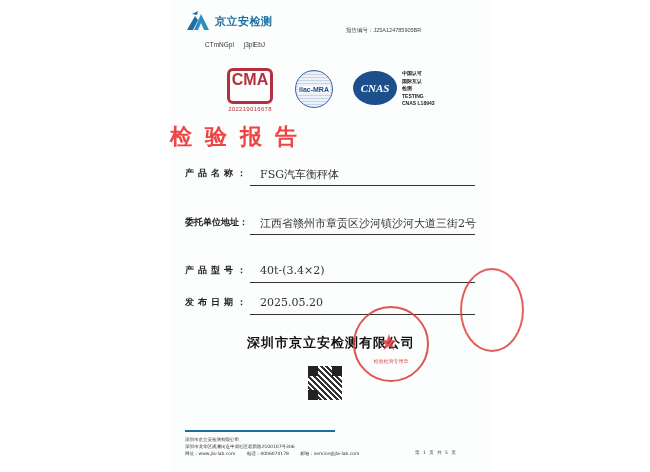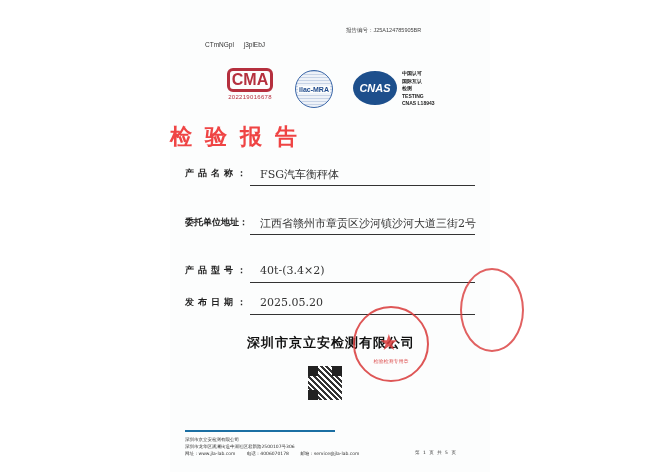--- a/index.html
+++ b/index.html
@@ -8,26 +8,26 @@
     font-family: "DejaVu Serif", serif; color: #222;
   }
   .page { position: absolute; left: 170px; top: 0; width: 320px; height: 472px; background: #fcfdfd; }
   .abs { position: absolute; }
   .logo { left: 15px; top: 10px; display: flex; align-items: center; }
   .logo-mark { width: 26px; height: 22px; }
   .logo-text { font-family: "DejaVu Sans", sans-serif; font-weight: bold; color: #1b6fa3; font-size: 11px; margin-left: 4px; letter-spacing: 0.5px; }
   .codes { left: 35px; top: 41px; font-family: "Liberation Sans", sans-serif; font-size: 6.5px; color: #333; word-spacing: 8px; }
   .report-no { left: 176px; top: 27px; font-family: "Liberation Sans", sans-serif; font-size: 5.5px; color: #444; }
   .cma { left: 54px; top: 68px; width: 52px; height: 42px; }
-  .cma-box { width: 46px; height: 24px; margin-left: 3px; border: 3px solid #b5303e; border-radius: 6px 6px 6px 6px; color: #b5303e; font-family: "Liberation Sans", sans-serif; font-weight: bold; font-size: 16px; text-align: center; line-height: 24px; box-sizing: border-box; line-height: 18px; }
+  .cma-box { width: 46px; height: 36px; margin-left: 3px; border: 3px solid #b5303e; border-radius: 6px 6px 6px 6px; color: #b5303e; font-family: "Liberation Sans", sans-serif; font-weight: bold; font-size: 16px; text-align: center; line-height: 24px; box-sizing: border-box; line-height: 18px; }
   .cma-num { font-family: "Liberation Sans", sans-serif; font-size: 6px; color: #b5303e; text-align: center; margin-top: 2px; letter-spacing: 0.3px; }
   .ilac { left: 125px; top: 70px; width: 36px; height: 36px; border-radius: 50%; border: 1px solid #3a66a8; background: repeating-linear-gradient(0deg, #eef2f8 0 2px, #c7d3e6 2px 3px); display: flex; align-items: center; justify-content: center; }
   .ilac span { font-family: "Liberation Sans", sans-serif; font-weight: bold; font-size: 7px; color: #1f4a8c; background: #fcfdfd; padding: 0 1px; }
   .cnas { left: 183px; top: 71px; width: 44px; height: 34px; border-radius: 50%; background: #1d4f8c; display: flex; align-items: center; justify-content: center; }
-  .cnas span { font-family: Liberation Sans, sans-serif; font-weight: bold; font-style: italic; font-size: 11px; color: #fff; }
+  .cnas span { font-family: Liberation Serif, serif; font-weight: bold; font-style: italic; font-size: 11px; color: #fff; }
   .cnas-text { left: 232px; top: 70px; font-family: "Liberation Sans", sans-serif; font-size: 5px; color: #222; line-height: 7.5px; font-weight: bold; }
   .title { left: 0; width: 320px; top: 122px; font-size: 22px; font-weight: bold; letter-spacing: 13px; color: #ef4444; }
   .row { left: 15px; width: 290px; height: 20px; }
   .row .label { position: absolute; left: 0; top: 0; font-size: 9px; font-weight: bold; letter-spacing: 4px; white-space: nowrap; }
   .row .label.tight { letter-spacing: 0; }
   .row .value { position: absolute; left: 75px; top: 0; font-size: 11px; color: #333; white-space: nowrap; }
   .row .line { position: absolute; left: 65px; right: 0; top: 18px; border-top: 1px solid #333; }
   .company { left: 77px; top: 334px; font-size: 13px; font-weight: bold; letter-spacing: 1px; color: #111; }
   .stamp { left: 183px; top: 306px; width: 72px; height: 72px; border-radius: 50%; border: 2px solid #d93a3a; opacity: 0.85; }
   .stamp-star { position: absolute; left: 24px; top: 24px; font-size: 22px; color: #d93a3a; line-height: 22px; }
@@ -43,20 +43,28 @@
   .footer-bar { left: 15px; top: 430px; width: 150px; height: 2px; background: #1b6fa3; }
   .footer { left: 15px; top: 436px; font-family: "DejaVu Sans", sans-serif; font-size: 4.5px; color: #333; line-height: 7px; white-space: nowrap; }
   .footer .f3 span { margin-right: 10px; }
   .page-no { left: 245px; top: 450px; font-family: "DejaVu Sans", sans-serif; font-size: 4.5px; color: #333; letter-spacing: 1px; }
 </style>
 </head>
 <body>
 
 <div class="page">
 
+  <div class="abs logo">
+    <svg class="logo-mark" viewBox="0 0 26 22">
+      <path d="M2 20 L10 6 L13 10 L8 20 Z" fill="#1b6fa3"></path>
+      <path d="M9 20 L16 4 L24 20 L19 20 L16 13 L13 20 Z" fill="#2b8fc0"></path>
+      <path d="M7 4 L13 1 L12 5 Z" fill="#1b6fa3"></path>
+    </svg>
+    <span class="logo-text">京立安检测</span>
+  </div>
 
   <div class="abs codes">
     <span>CTmNGpl</span>
     <span>j3plEbJ</span>
   </div>
 
   <div class="abs report-no">
     <span>报告编号：</span><span>J25A124785905BR</span>
   </div>
 

